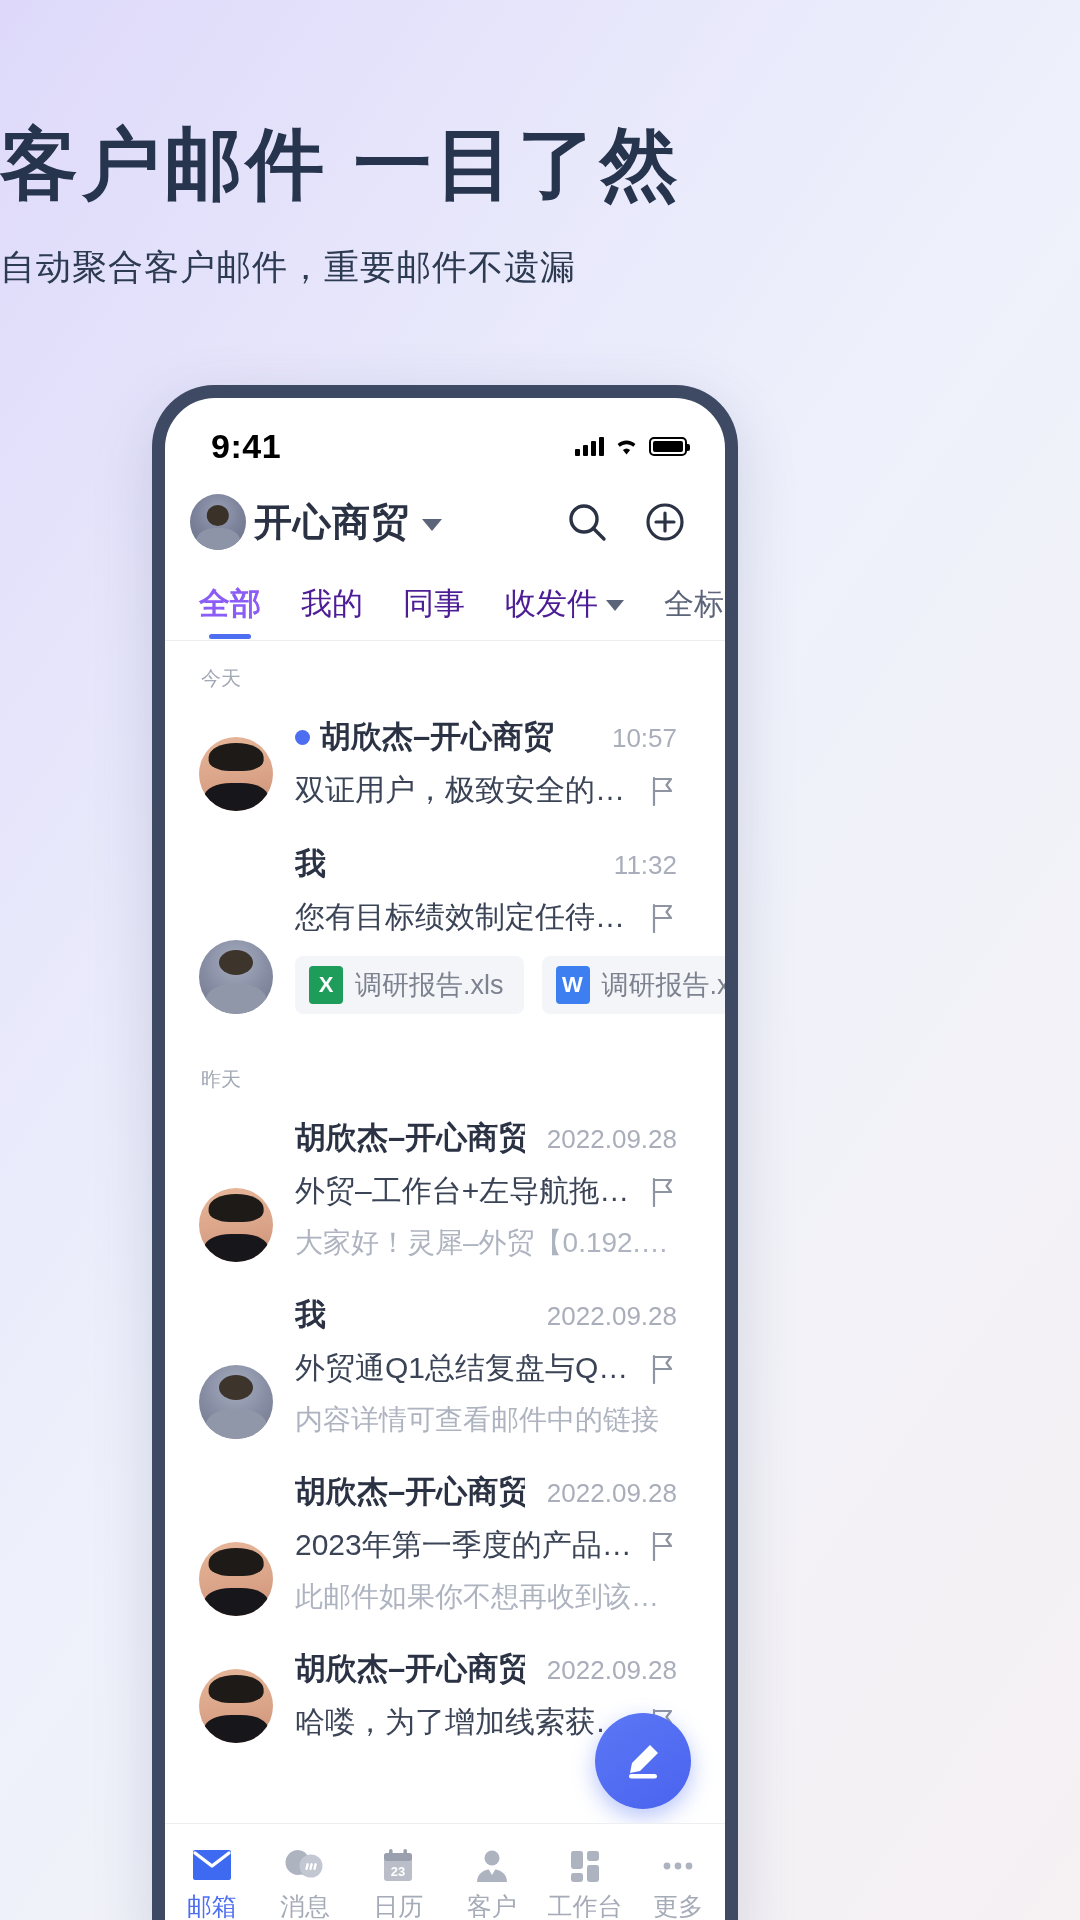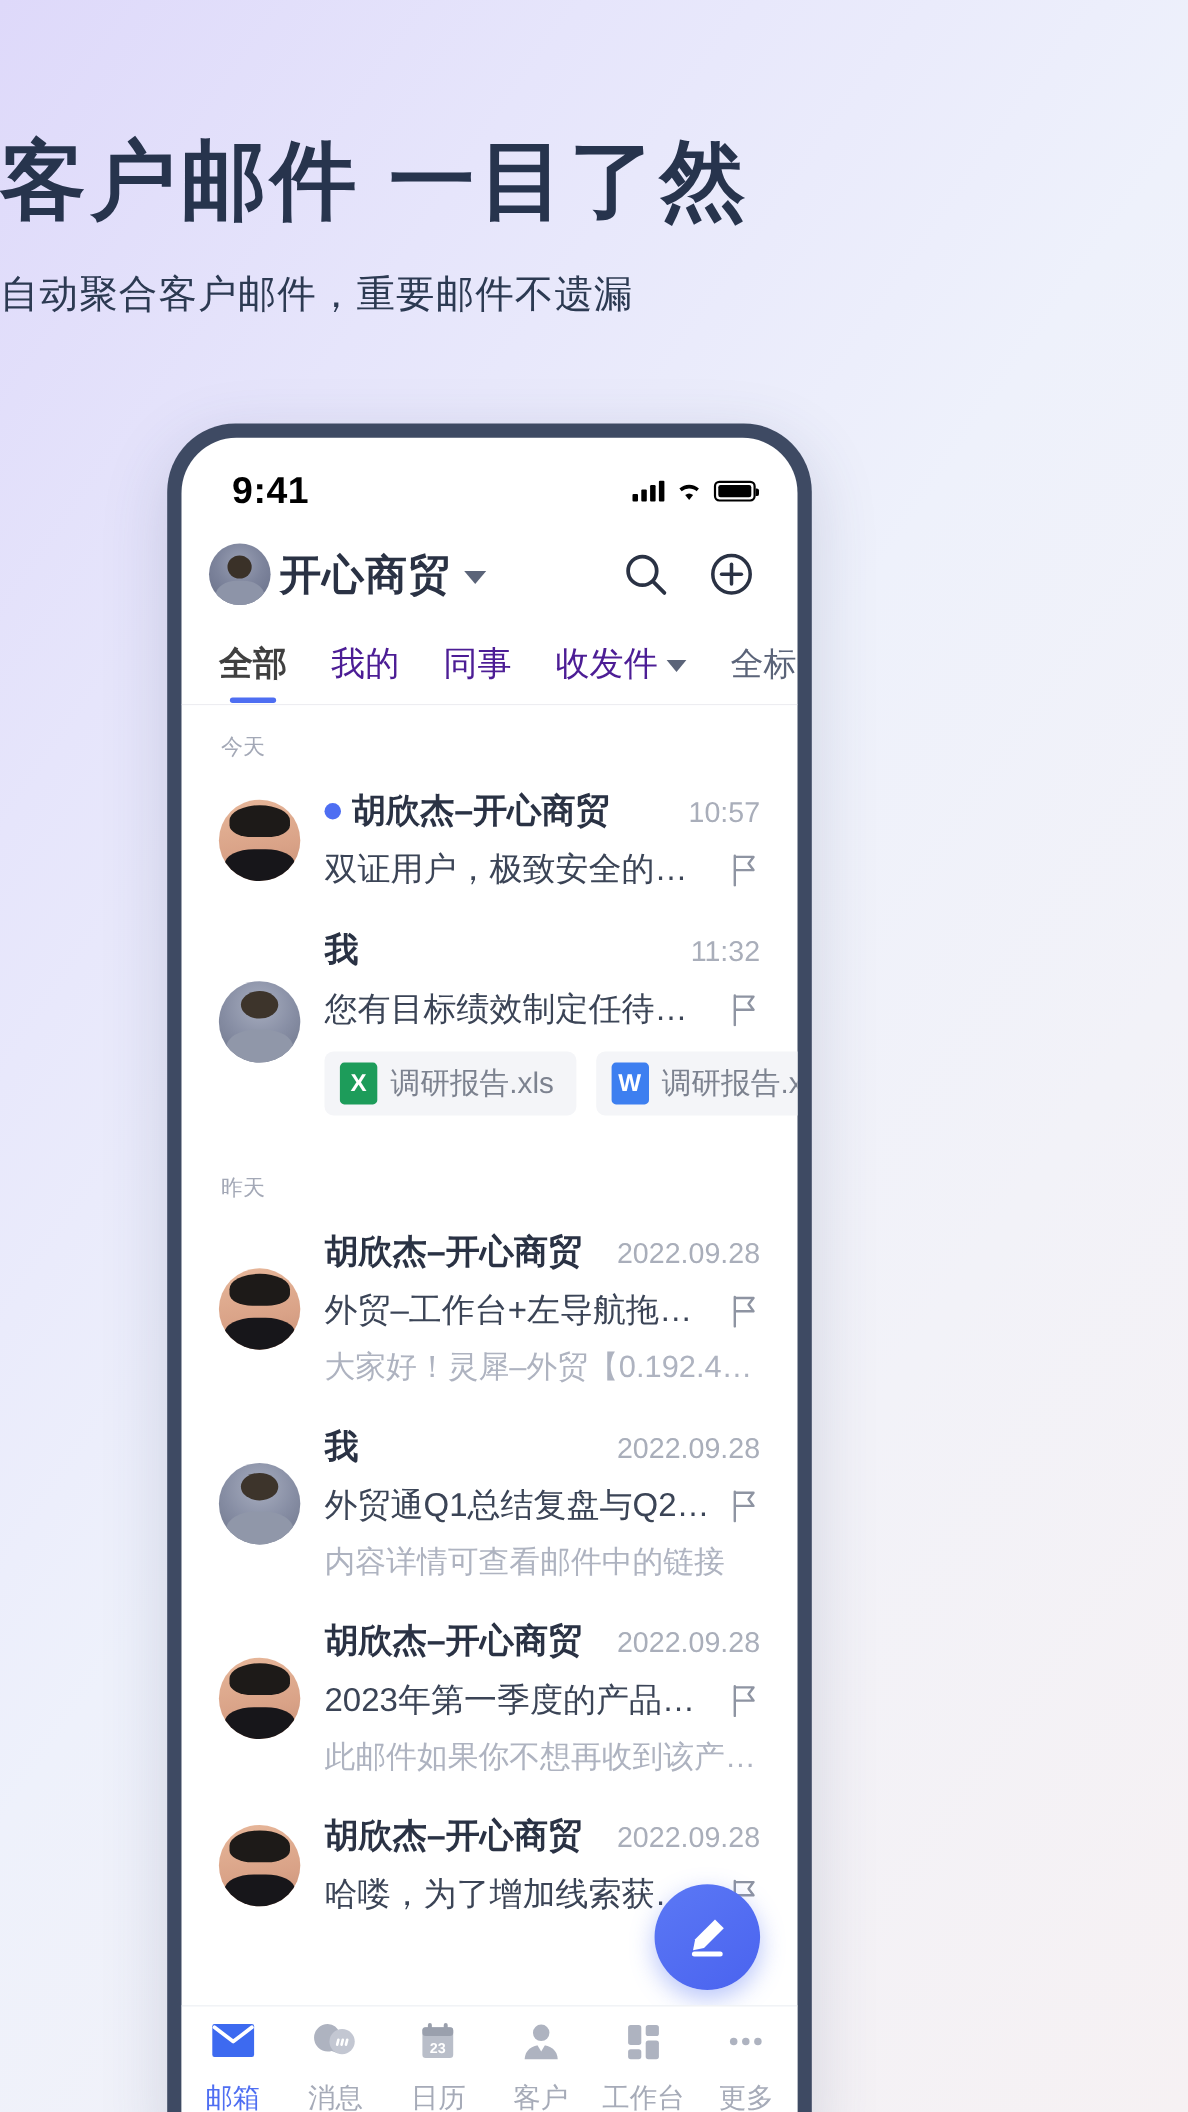--- a/index.html
+++ b/index.html
@@ -89,38 +89,38 @@
   }
   .spacer { flex:1; }
   .ic-btn { width:48px; height:48px; position:relative; flex:none; }
 
   
   .tabs {
     display:flex; align-items:center; padding:0 36px 0 34px;
     height:72px; position:relative;
   }
   .tab { font-size:31px; color:#4c1d95; margin-right:40px; position:relative; white-space:nowrap; }
-  .tab.active { color:#404040; font-weight:bold; }
+  .tab.active { color:#8b5cf6; font-weight:bold; }
   .tab.active::after{
     content:""; position:absolute; left:50%; transform:translateX(-50%);
     bottom:-14px; width:42px; height:5px; background:#4e6ef2; border-radius:3px;
   }
   .tab .tcaret{
     display:inline-block; width:0;height:0;
     border-left:9px solid transparent;border-right:9px solid transparent;
     border-top:11px solid #5b6479; margin-left:8px; vertical-align:3px;
   }
   .markread { margin-left:auto; font-size:30px; color:#5b6479; white-space:nowrap; }
   .tabs-sep { height:1px; background:#ededf1; margin:0 0 0 0; }
 
   
   .list { position:relative; }
   .group-label { font-size:20px; color:#a3a8b6; padding:24px 0 14px 36px; }
   .mail {
-    display:flex; padding:10px 34px 22px 34px; gap:22px; align-items:center;
+    display:flex; padding:10px 48px 22px 34px; gap:22px; align-items:flex-end;
   }
   .ava { width:74px; height:74px; border-radius:50%; flex:none; position:relative; overflow:hidden; }
   .ava.man-a { background:linear-gradient(170deg,#e7b79a 0%,#d9a287 60%,#c79076 100%); }
   .ava.man-a::before{
     content:""; position:absolute; left:50%; top:8%; transform:translateX(-50%);
     width:74%; height:38%; background:#1d1a18; border-radius:50% 50% 38% 38%;
   }
   .ava.man-a::after{
     content:""; position:absolute; left:50%; bottom:-6%; transform:translateX(-50%);
     width:86%; height:44%; background:#17161a; border-radius:42% 42% 0 0;
@@ -170,21 +170,21 @@
     display:flex; align-items:center; justify-content:center;
   }
 
   
   .bottomnav {
     position:absolute; left:0; right:0; bottom:0; height:122px;
     background:#fff; border-top:1px solid #eceef2;
     display:flex; align-items:flex-start; padding-top:12px;
   }
   .nav { flex:1; text-align:center; }
-  .nav .nico { height:50px; display:flex; align-items:flex-start; justify-content:center; }
+  .nav .nico { height:50px; display:flex; align-items:flex-end; justify-content:center; }
   .nav .nlabel { font-size:25px; color:#a6abb8; margin-top:4px; }
   .nav.active .nlabel { color:#4e6ef2; }
 </style>
 </head>
 <body>
 
 <div class="promo">
   <h1>客户邮件 一目了然</h1>
   <div class="sub">自动聚合客户邮件，重要邮件不遗漏</div>
 </div>

